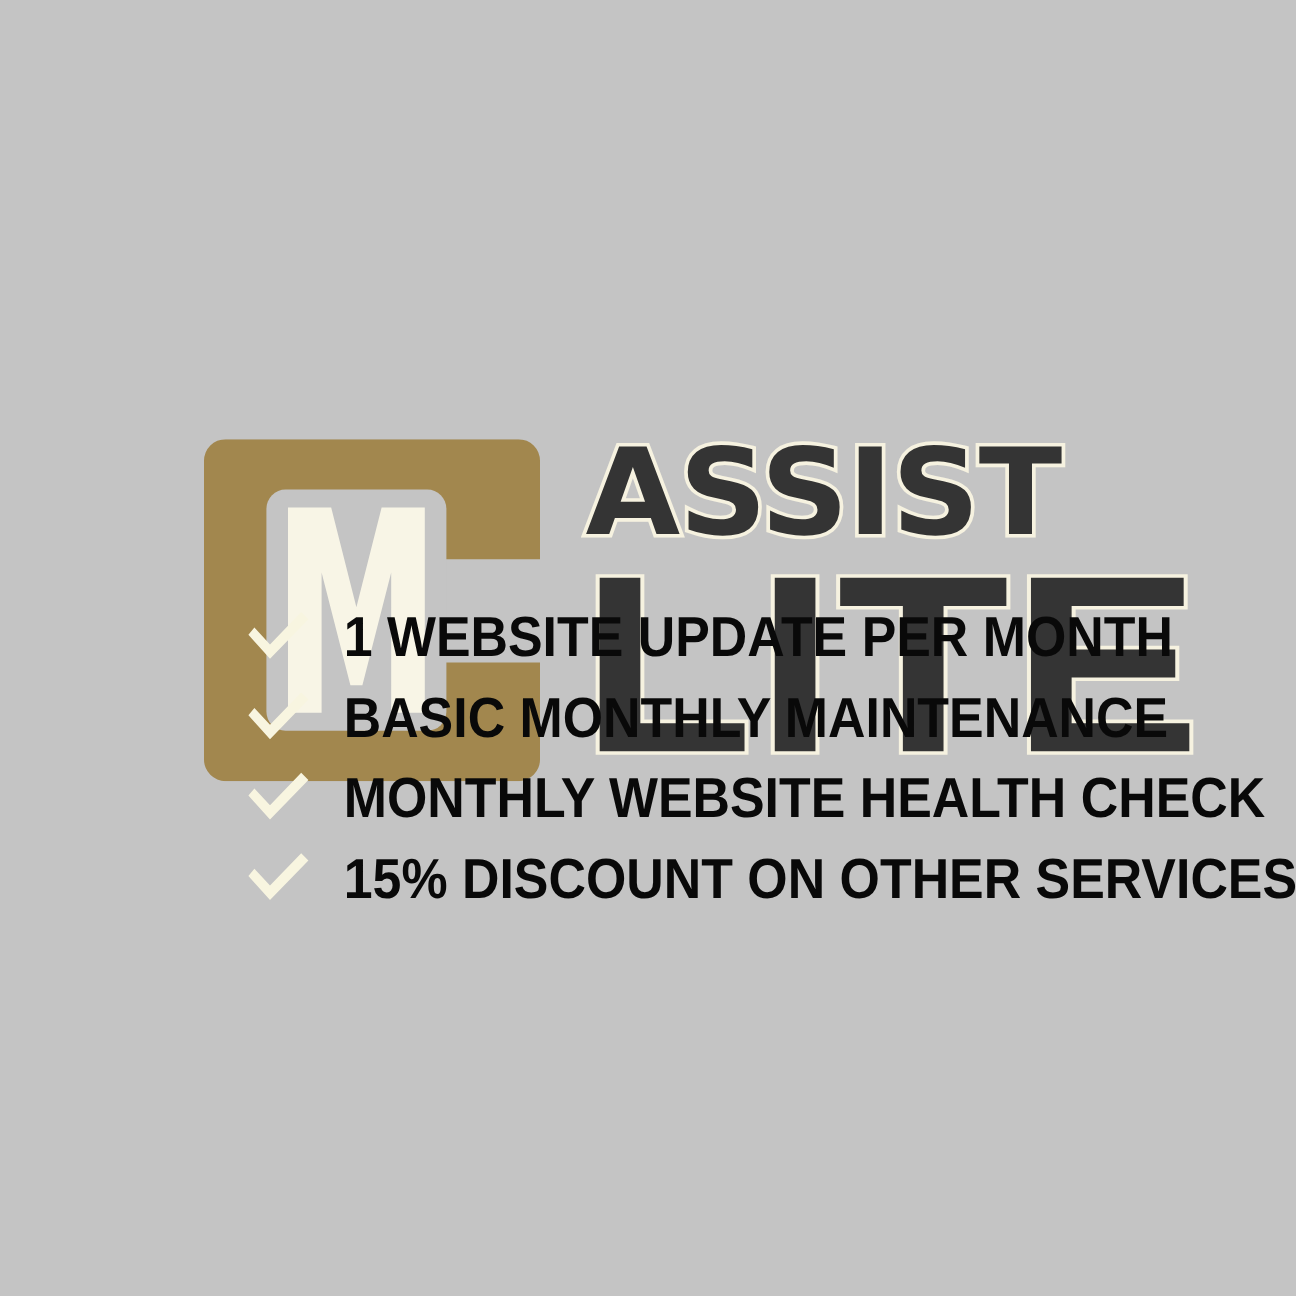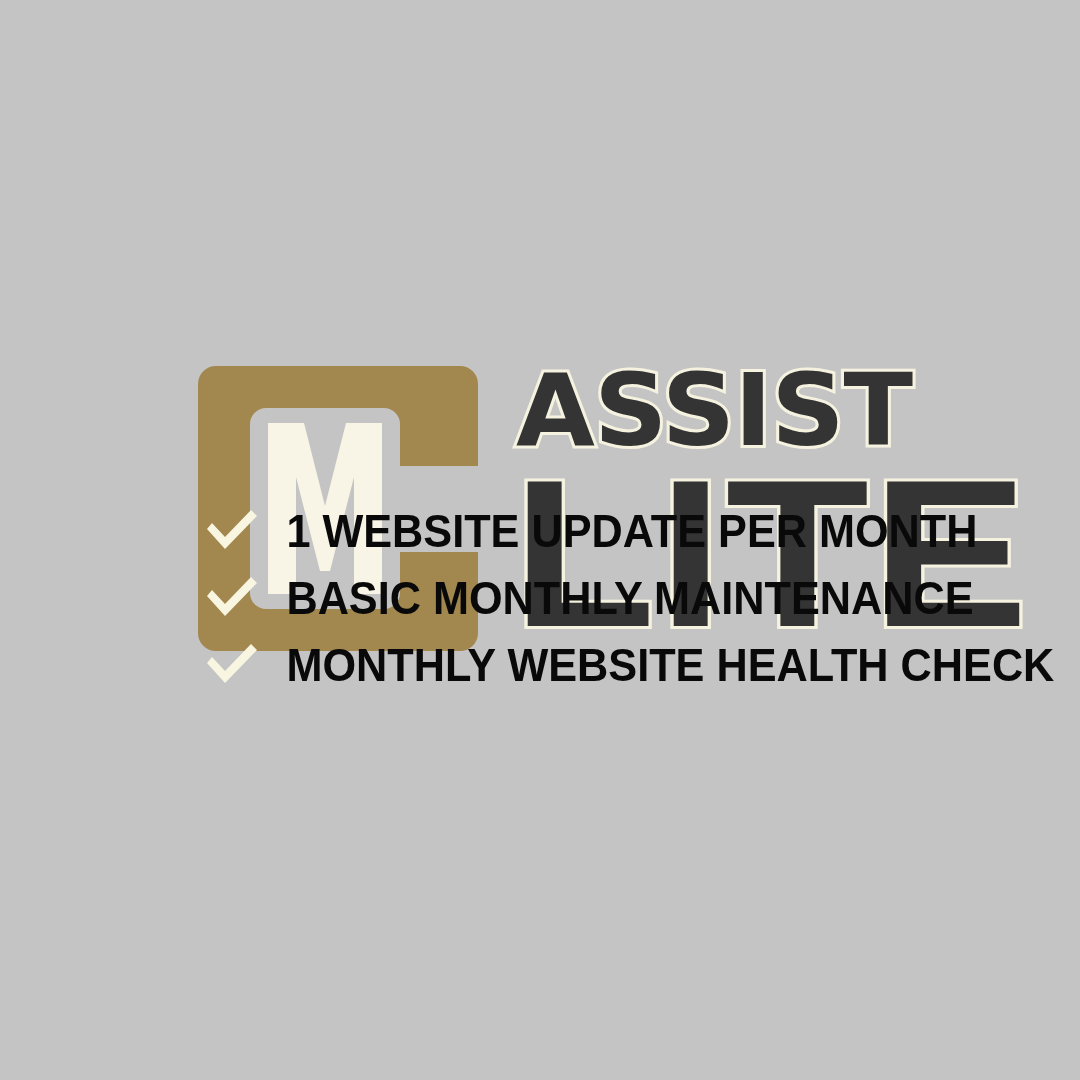--- a/index.html
+++ b/index.html
@@ -15,21 +15,20 @@
     position: relative;
   }
 
   
   .brand-block {
     position: absolute;
     left: 0;
     top: 176px;
     width: 864px;
     height: 310px;
-    margin-left: 28px;
   }
 
   
   .logo-mark {
     position: absolute;
     left: 170px;
     top: 190px;
     width: 280px;
     height: 285px;
   }
@@ -163,14 +162,22 @@
     <span class="check-icon">
       <svg viewBox="0 0 56 46" xmlns="http://www.w3.org/2000/svg" aria-hidden="true">
         <path d="M4 21 L9 15 L22 29 L48 2 L54 8 L22 41 Z" fill="#f8f5e0"></path>
       </svg>
     </span>
     <span class="feature-label">MONTHLY WEBSITE HEALTH CHECK</span>
   </div>
 
 
 
+  <div class="feature-row">
+    <span class="check-icon">
+      <svg viewBox="0 0 56 46" xmlns="http://www.w3.org/2000/svg" aria-hidden="true">
+        <path d="M4 21 L9 15 L22 29 L48 2 L54 8 L22 41 Z" fill="#f8f5e0"></path>
+      </svg>
+    </span>
+    <span class="feature-label">15% DISCOUNT ON OTHER SERVICES</span>
+  </div>
 
 </div>
 
 </body></html>

